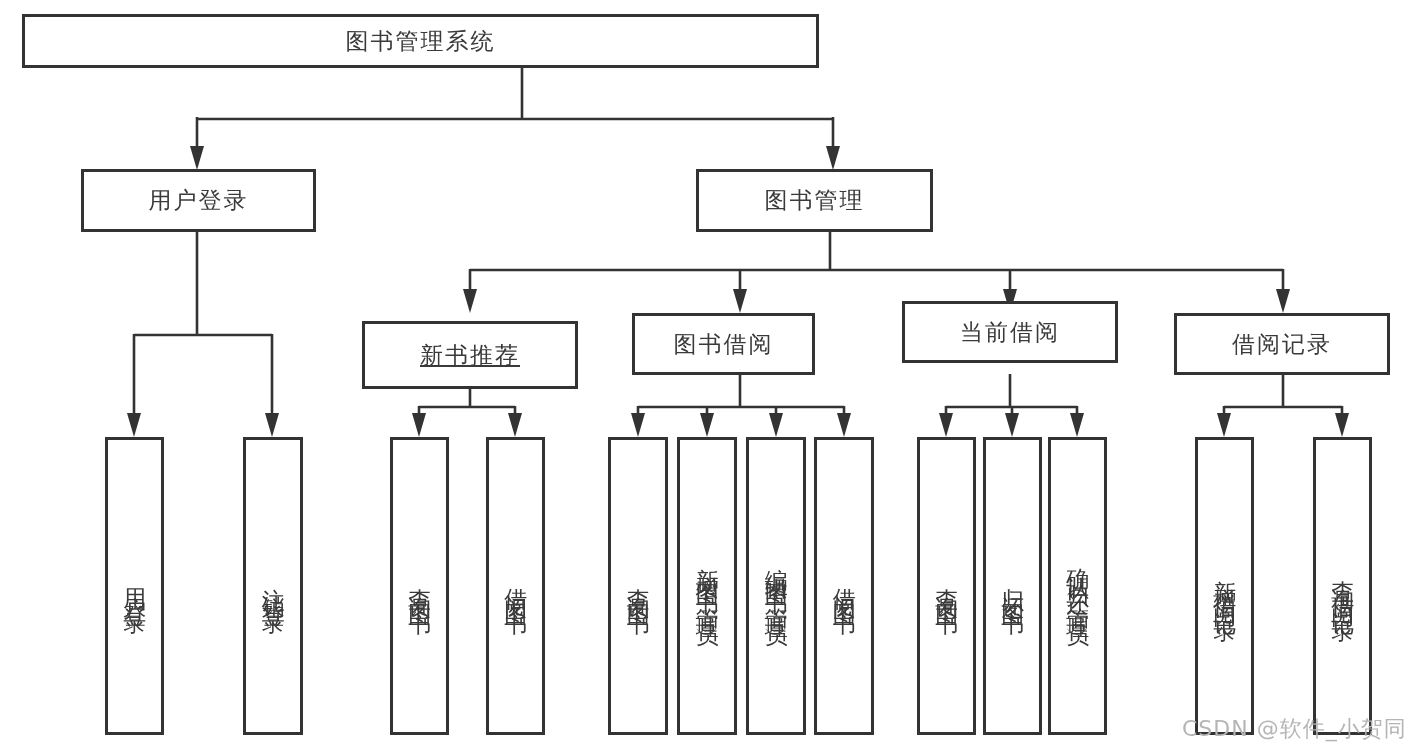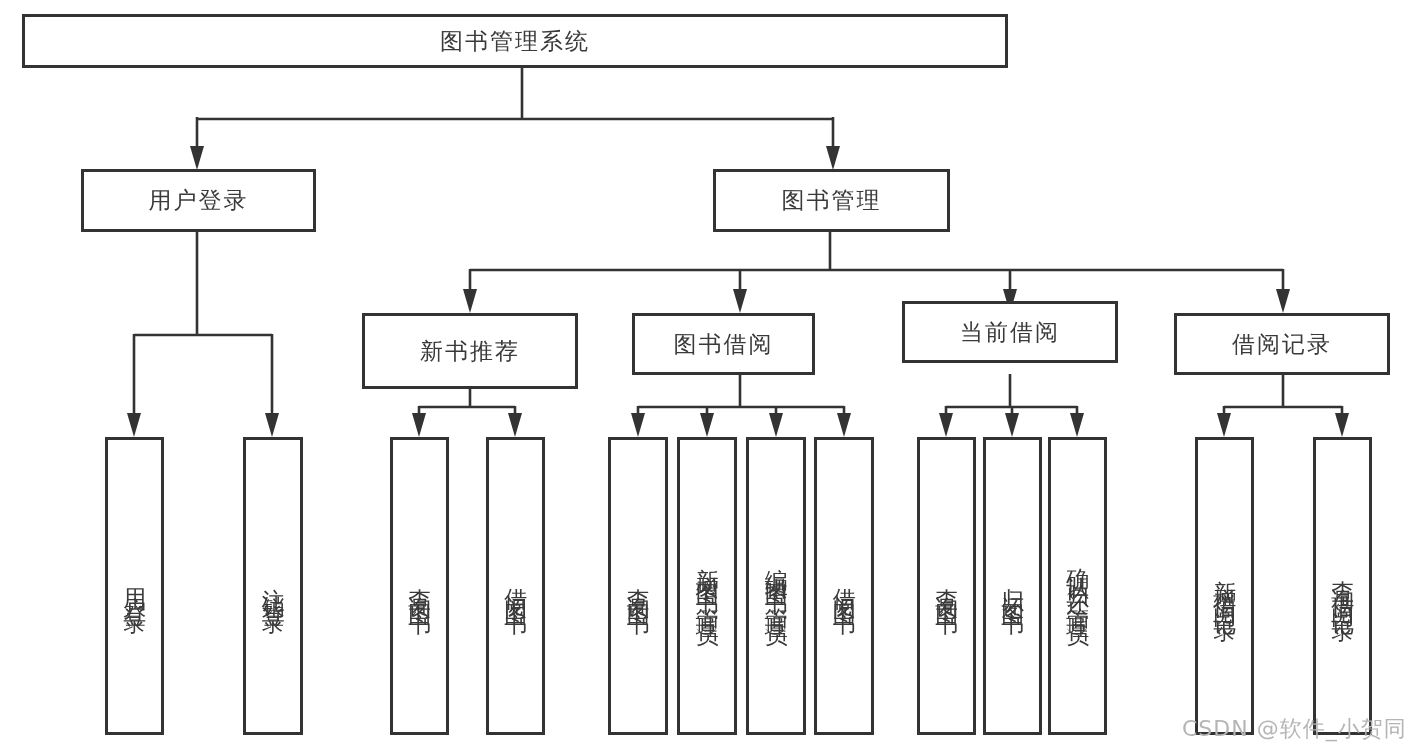--- a/index.html
+++ b/index.html
@@ -88,32 +88,32 @@
       <polygon class="ahead" points="1005,413 1019,413 1012,437"></polygon>
       <polygon class="ahead" points="1070,413 1084,413 1077,437"></polygon>
     </g>
     <g>
       <path class="cline" d="M1283,374 V408 M1224,407 H1342 M1224,406 V417 M1342,406 V417"></path>
       <polygon class="ahead" points="1217,413 1231,413 1224,437"></polygon>
       <polygon class="ahead" points="1335,413 1349,413 1342,437"></polygon>
     </g>
   </svg>
 
-  <div class="box" style="left:22px;top:14px;width:986px;height:54px;">
+  <div class="box" style="left:22px;top:14px;width:797px;height:54px;">
     <span class="h-label">图书管理系统</span>
   </div>
 
   <div class="box" style="left:81px;top:169px;width:235px;height:63px;">
     <span class="h-label">用户登录</span>
   </div>
-  <div class="box" style="left:713px;top:169px;width:237px;height:63px;">
+  <div class="box" style="left:696px;top:169px;width:237px;height:63px;">
     <span class="h-label">图书管理</span>
   </div>
 
-  <div class="box" style="left:362px;top:313px;width:216px;height:76px;">
+  <div class="box" style="left:362px;top:321px;width:216px;height:68px;text-decoration:underline;">
     <span class="h-label">新书推荐</span>
   </div>
   <div class="box" style="left:632px;top:313px;width:183px;height:62px;">
     <span class="h-label">图书借阅</span>
   </div>
   <div class="box" style="left:902px;top:301px;width:216px;height:62px;">
     <span class="h-label">当前借阅</span>
   </div>
   <div class="box" style="left:1174px;top:313px;width:216px;height:62px;">
     <span class="h-label">借阅记录</span>

